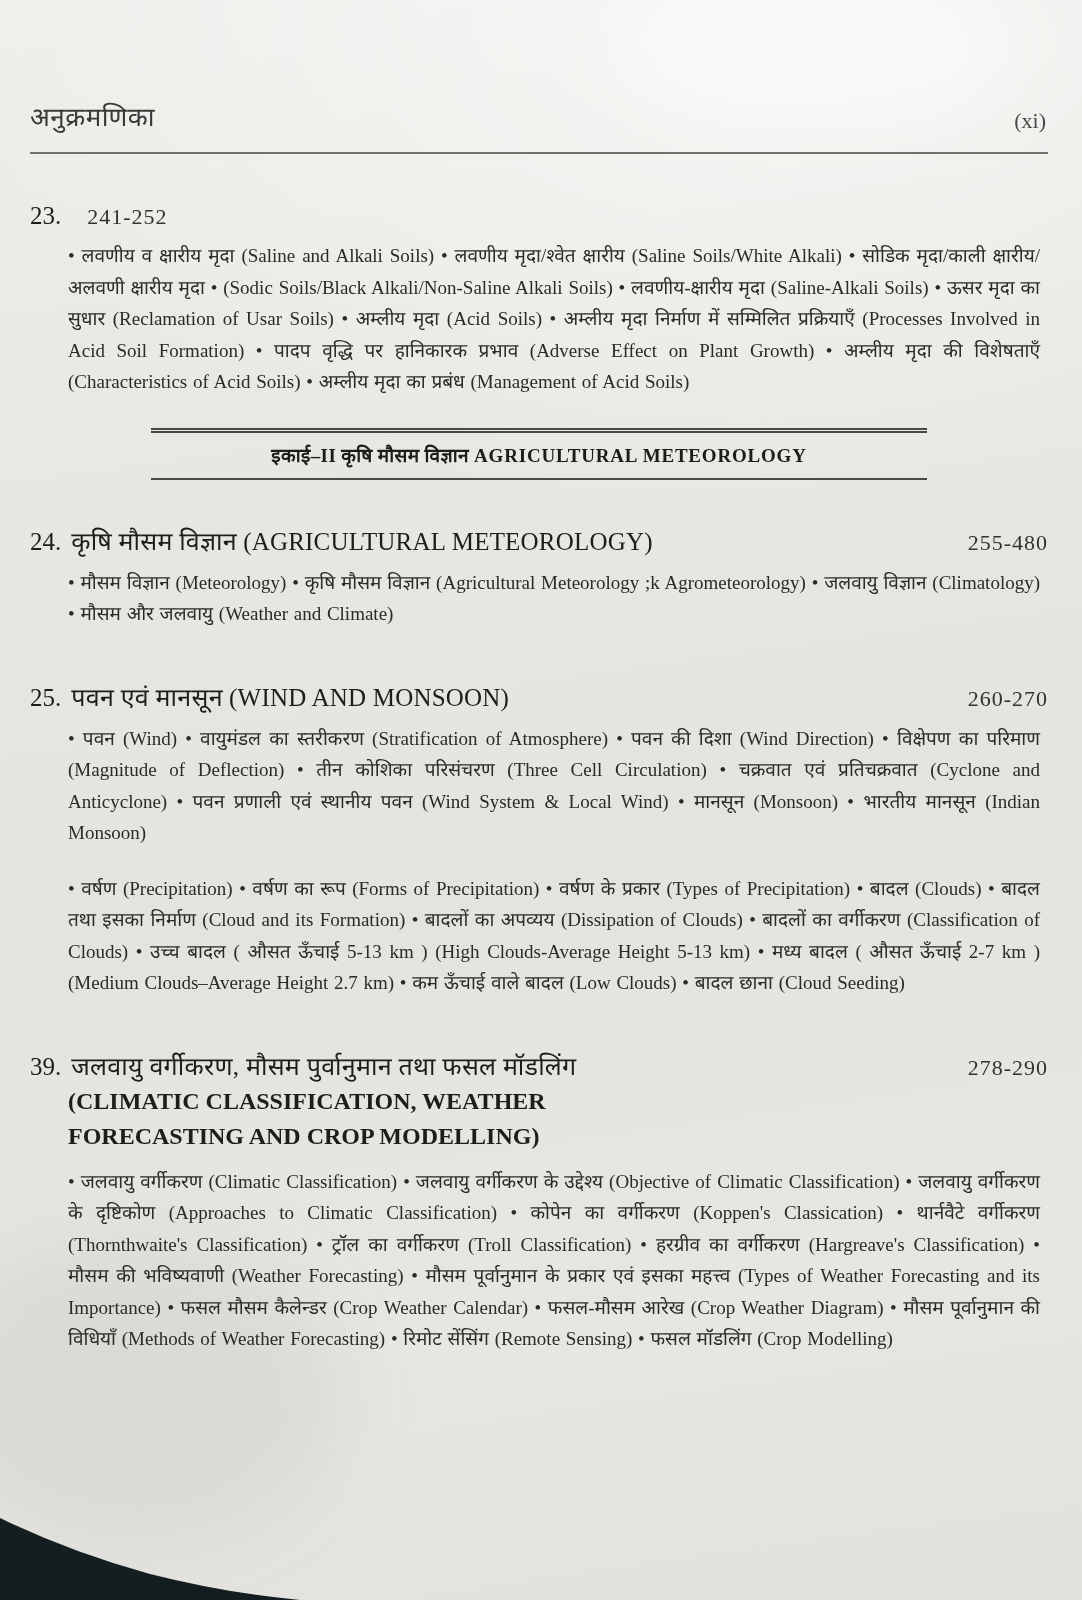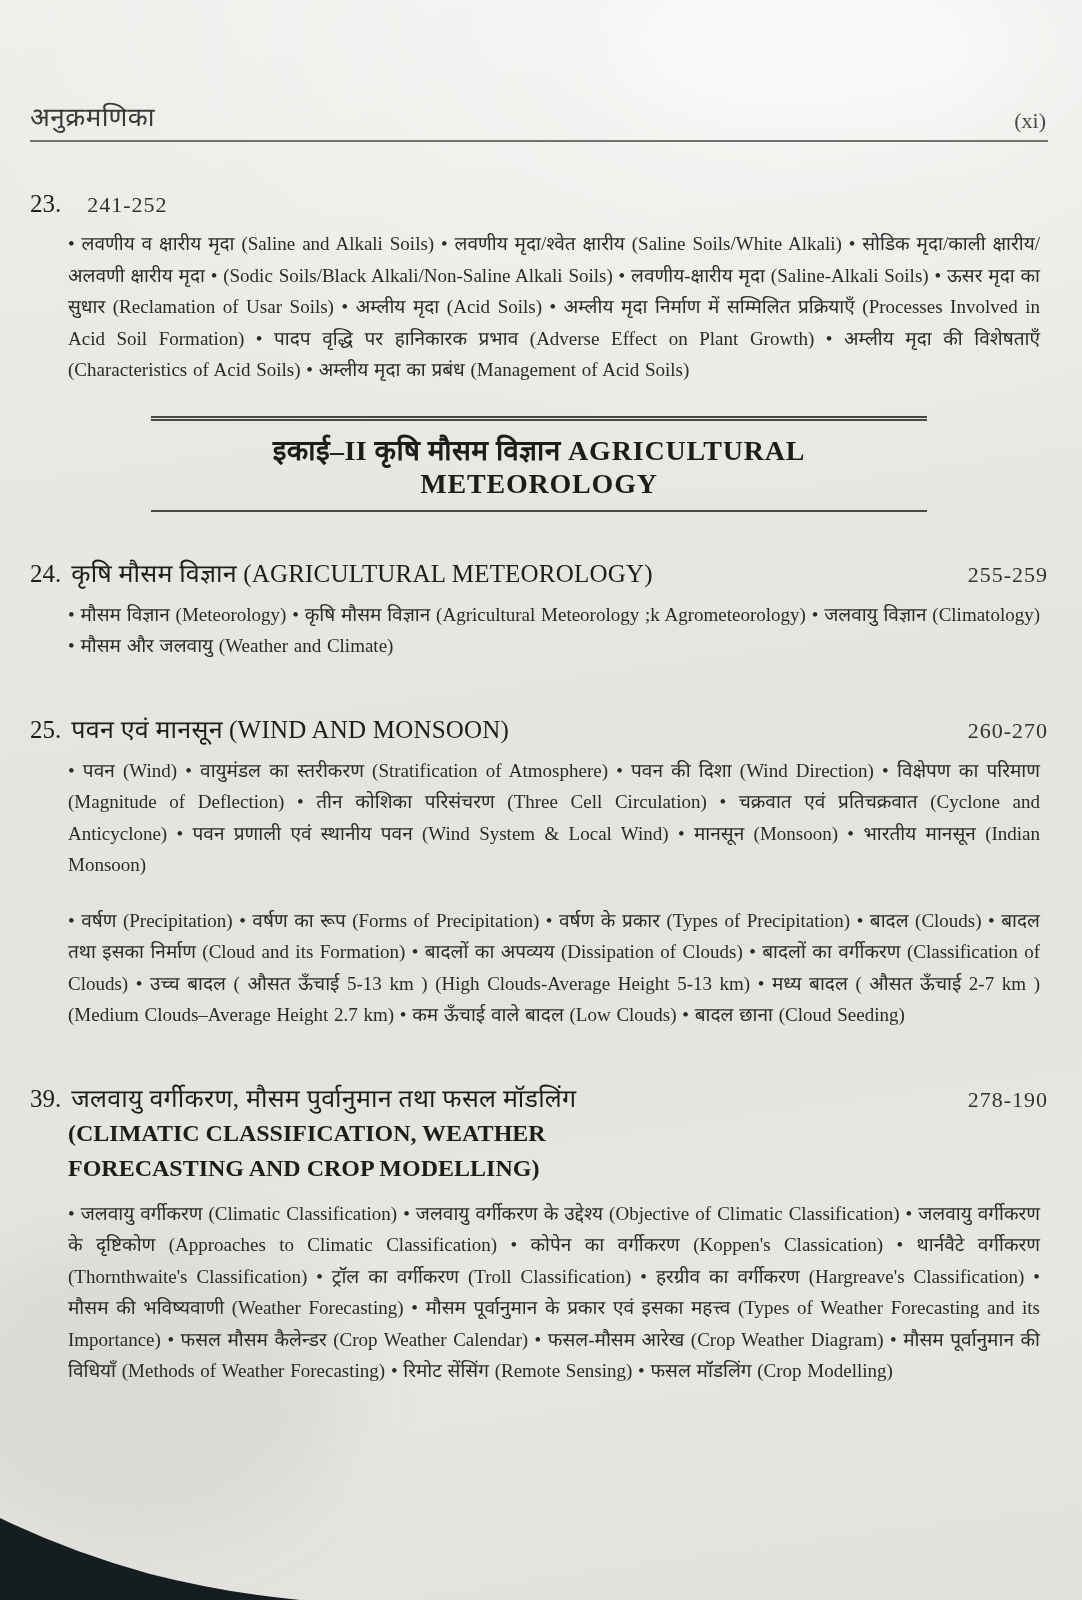--- a/index.html
+++ b/index.html
@@ -23,21 +23,21 @@
     left: 0; top: 0; right: 0;
     padding: 98px 34px 0 30px;
     box-sizing: border-box;
   }
   
   .runhead {
     display: flex;
     justify-content: space-between;
     align-items: flex-end;
     border-bottom: 2px solid #73716d;
-    padding-bottom: 6px;
+    padding-bottom: 18px;
   }
   .runhead .hindi-title {
     font-size: 26px;
     color: #3a3a38;
     letter-spacing: 0.5px;
   }
   .runhead .folio {
     font-size: 22px;
     color: #4a4a48;
     padding-right: 2px;
@@ -84,21 +84,21 @@
   }
   
   .unit-divider {
     width: 764px;
     margin: 30px auto 16px auto;
     text-align: center;
     border-top: 5px double #474745;
     border-bottom: 2px solid #474745;
     padding: 9px 6px 10px 6px;
     font-weight: bold;
-    font-size: 28px;
+    font-size: 19px;
     color: #1c1c1a;
     letter-spacing: 0.4px;
   }
   .unit-divider .u-en { letter-spacing: 0.8px; }
   
   .corner-svg {
     position: absolute;
     left: 0;
     bottom: 0;
     display: block;
@@ -140,21 +140,21 @@
       <span class="u-en">AGRICULTURAL METEOROLOGY</span>
     </div>
 
     <div class="entry">
       <div class="entry-head">
         <span class="num">24.</span>
         <span class="titles">
           <span class="t-hi">कृषि मौसम विज्ञान</span>
           <span class="t-en">(AGRICULTURAL METEOROLOGY)</span>
         </span>
-        <span class="pages">255-259</span>
+        <span class="pages">255-480</span>
       </div>
       <p class="entry-body">• मौसम विज्ञान (Meteorology) • कृषि मौसम विज्ञान (Agricultural Meteorology ;k Agrometeorology) • जलवायु विज्ञान (Climatology) • मौसम और जलवायु (Weather and Climate)</p>
     </div>
 
     <div class="entry">
       <div class="entry-head">
         <span class="num">25.</span>
         <span class="titles">
           <span class="t-hi">पवन एवं मानसून</span>
           <span class="t-en">(WIND AND MONSOON)</span>
@@ -167,21 +167,21 @@
     <div class="entry">
       <p class="entry-body">• वर्षण (Precipitation) • वर्षण का रूप (Forms of Precipitation) • वर्षण के प्रकार (Types of Precipitation) • बादल (Clouds) • बादल तथा इसका निर्माण (Cloud and its Formation) • बादलों का अपव्यय (Dissipation of Clouds) • बादलों का वर्गीकरण (Classification of Clouds) • उच्च बादल ( औसत ऊँचाई 5-13 km ) (High Clouds-Average Height 5-13 km) • मध्य बादल ( औसत ऊँचाई 2-7 km ) (Medium Clouds–Average Height 2.7 km) • कम ऊँचाई वाले बादल (Low Clouds) • बादल छाना (Cloud Seeding)</p>
     </div>
 
     <div class="entry">
       <div class="entry-head">
         <span class="num">39.</span>
         <span class="titles">
           <span class="t-hi">जलवायु वर्गीकरण, मौसम पुर्वानुमान तथा फसल मॉडलिंग</span>
         </span>
-        <span class="pages">278-190</span>
+        <span class="pages">278-290</span>
       </div>
       <div class="en-caps-block">(CLIMATIC CLASSIFICATION, WEATHER FORECASTING AND CROP MODELLING)</div>
       <p class="entry-body">• जलवायु वर्गीकरण (Climatic Classification) • जलवायु वर्गीकरण के उद्देश्य (Objective of Climatic Classification) • जलवायु वर्गीकरण के दृष्टिकोण (Approaches to Climatic Classification) • कोपेन का वर्गीकरण (Koppen's Classication) • थार्नवैटे वर्गीकरण (Thornthwaite's Classification) • ट्रॉल का वर्गीकरण (Troll Classification) • हरग्रीव का वर्गीकरण (Hargreave's Classification) • मौसम की भविष्यवाणी (Weather Forecasting) • मौसम पूर्वानुमान के प्रकार एवं इसका महत्त्व (Types of Weather Forecasting and its Importance) • फसल मौसम कैलेन्डर (Crop Weather Calendar) • फसल-मौसम आरेख (Crop Weather Diagram) • मौसम पूर्वानुमान की विधियाँ (Methods of Weather Forecasting) • रिमोट सेंसिंग (Remote Sensing) • फसल मॉडलिंग (Crop Modelling)</p>
     </div>
 
   </div>
 
   <svg class="corner-svg" width="300" height="110" viewBox="0 0 300 110" xmlns="http://www.w3.org/2000/svg">
     <path d="M0,28 Q70,62 150,84 Q225,103 300,110 L300,110 L0,110 Z" fill="#141d20"></path>
   </svg>

